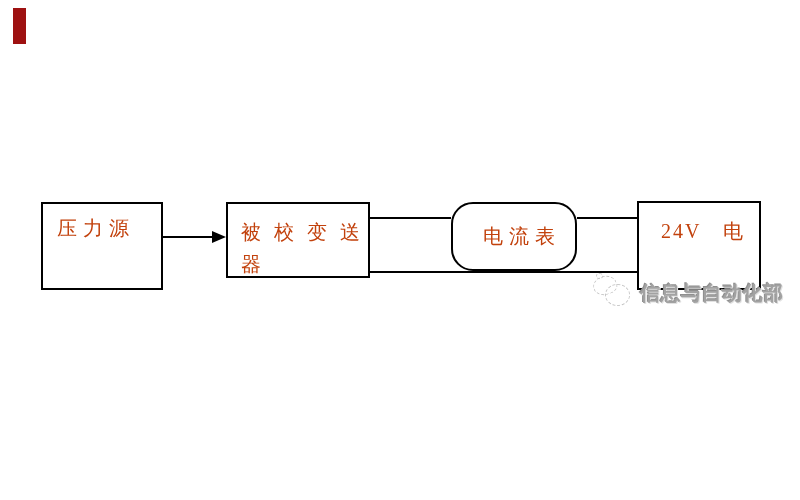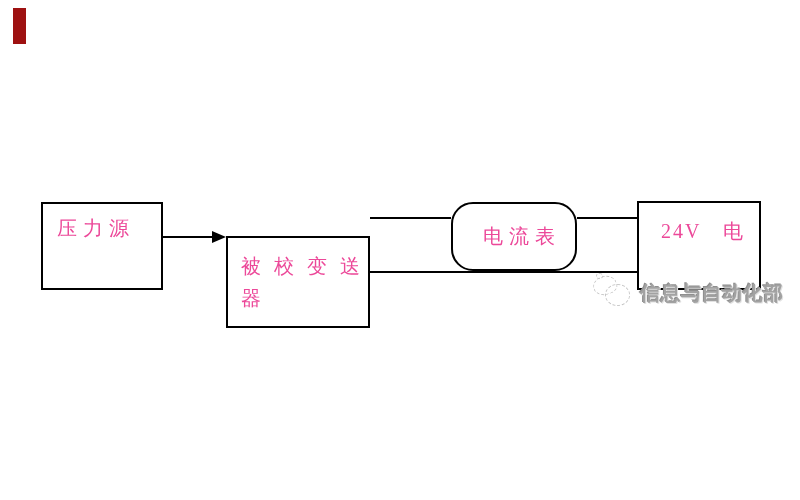--- a/index.html
+++ b/index.html
@@ -9,28 +9,28 @@
   }
   .canvas{position:relative;width:800px;height:500px;background:#ffffff;}
 
   .accent-bar{
     position:absolute;left:13px;top:8px;width:13px;height:36px;
     background:#9e1111;
   }
 
   .box{
     position:absolute;box-sizing:border-box;border:2px solid #000;
-    color:#ec4899;font-size:20px;background:#ffffff;
+    color:#c2410c;font-size:20px;background:#ffffff;
   }
   .box-line{white-space:nowrap;}
 
   #box-pressure{left:41px;top:202px;width:122px;height:88px;
     padding:10px 0 0 14px;line-height:28px;letter-spacing:6px;}
-  #box-transmitter{left:226px;top:202px;width:144px;height:92px;
-    padding:12px 4px 0 13px;line-height:32px;margin-top:34px;}
+  #box-transmitter{left:226px;top:202px;width:144px;height:76px;
+    padding:12px 4px 0 13px;line-height:32px;}
   #box-transmitter .l1{letter-spacing:13px;}
   #box-transmitter .l2{letter-spacing:6px;}
   #box-ammeter{left:451px;top:202px;width:126px;height:69px;
     display:flex;align-items:center;justify-content:center;
     letter-spacing:6px;padding-left:16px;border-radius:22px;}
   #box-power{left:637px;top:201px;width:124px;height:89px;
     padding:12px 0 0 22px;line-height:32px;}
   #box-power .l1{letter-spacing:2px;}
   #box-power .l2{letter-spacing:5px;}
 

